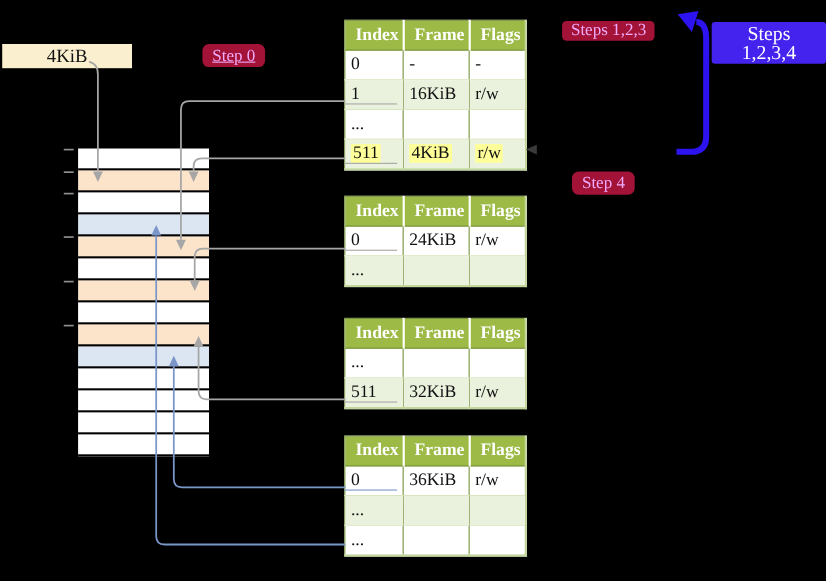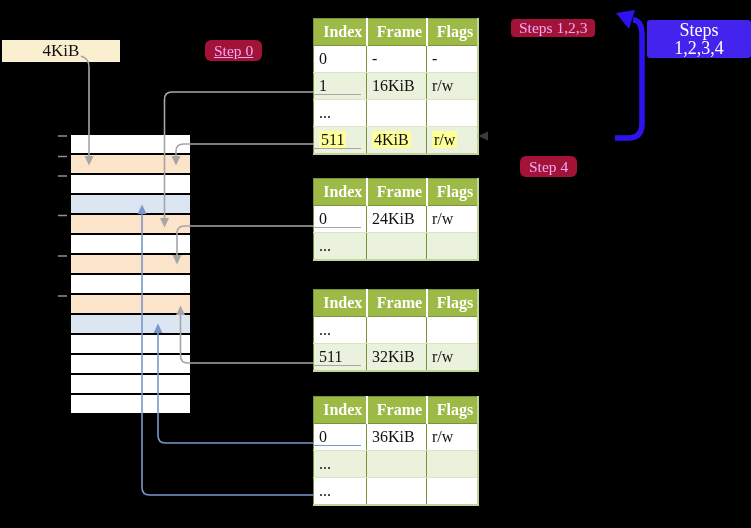--- a/index.html
+++ b/index.html
@@ -42,21 +42,21 @@
   .ul.gray{background:#A6A6A6;} .ul.blue{background:#7B97C9;}
 
   svg{position:absolute;left:0;top:0;pointer-events:none;}
 </style>
 </head>
 <body>
 
 <div id="canvas">
 
   <div class="abs cream-label" style="left:2px;top:40px;width:118px;">4KiB</div>
-  <div class="abs red-badge" style="left:205px;top:40px;text-decoration:underline;">Step 0</div>
+  <div class="abs red-badge" style="left:184px;top:40px;text-decoration:underline;">Step 0</div>
   <div class="abs red-badge" style="left:511px;top:19px;border-radius:4px;padding:0 8px;line-height:18px;">Steps 1,2,3</div>
   <div class="abs blue-badge" style="left:647px;top:20px;">Steps 1,2,3,4</div>
   <div class="abs red-badge" style="left:520px;top:156px;">Step 4</div>
 
   <div id="memory-map" class="abs">
     <div class="frame-row frame-free"></div>
     <div class="frame-row frame-page-table"></div>
     <div class="frame-row frame-free"></div>
     <div class="frame-row frame-mapped"></div>
     <div class="frame-row frame-page-table"></div>

